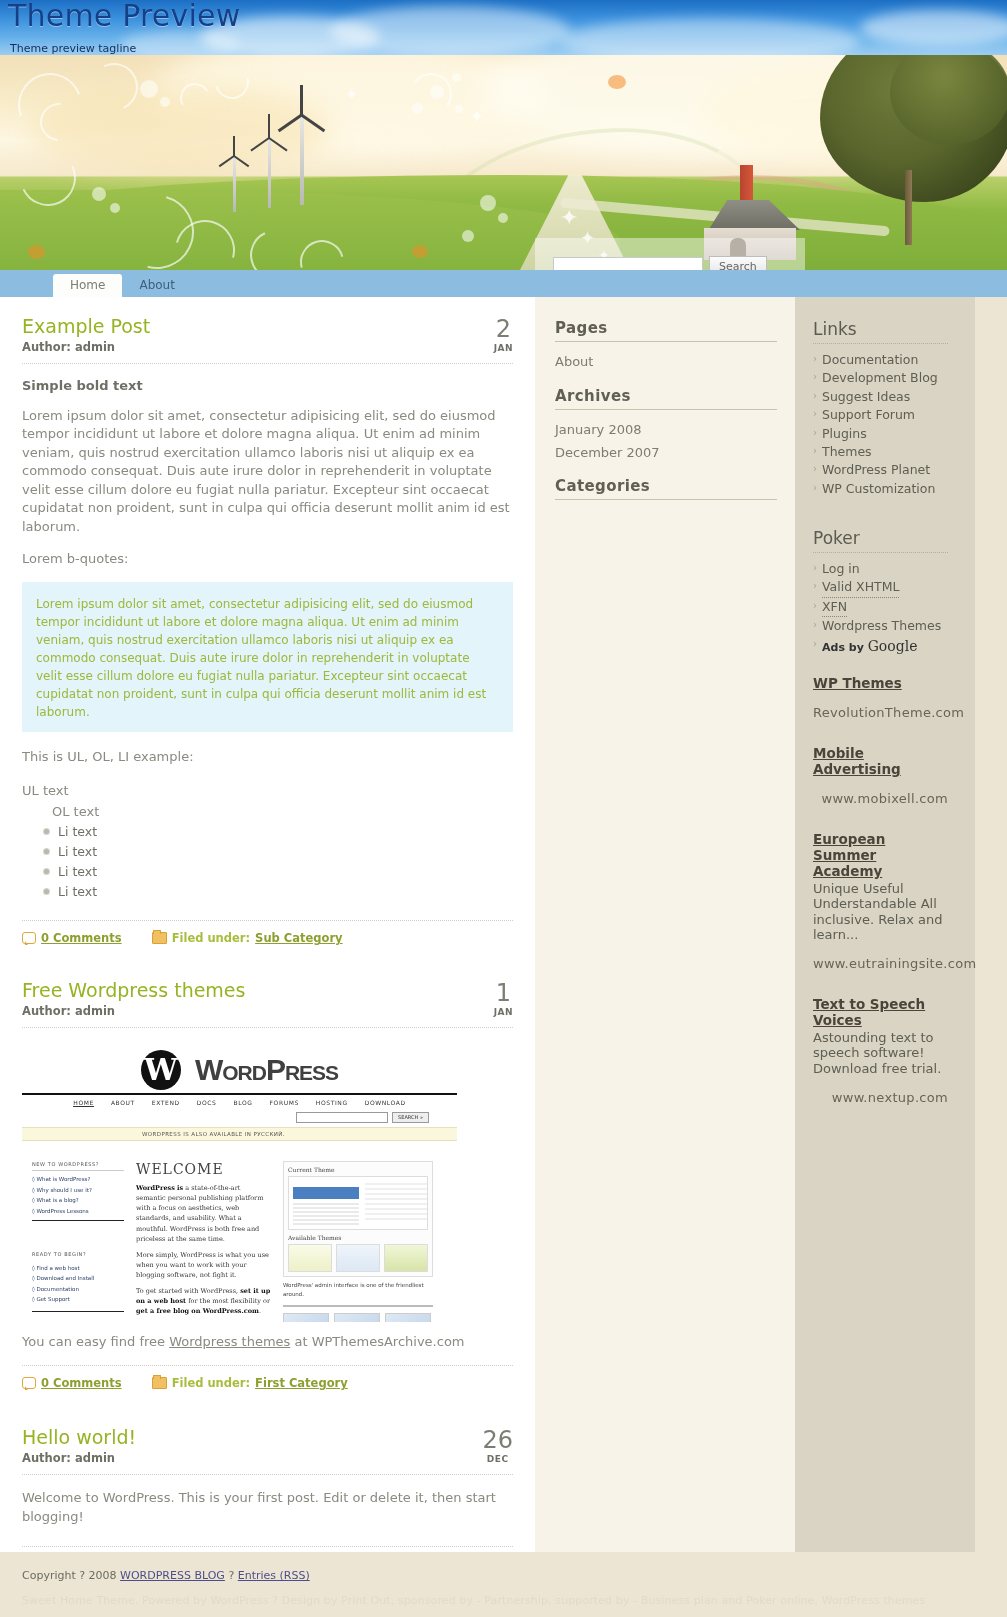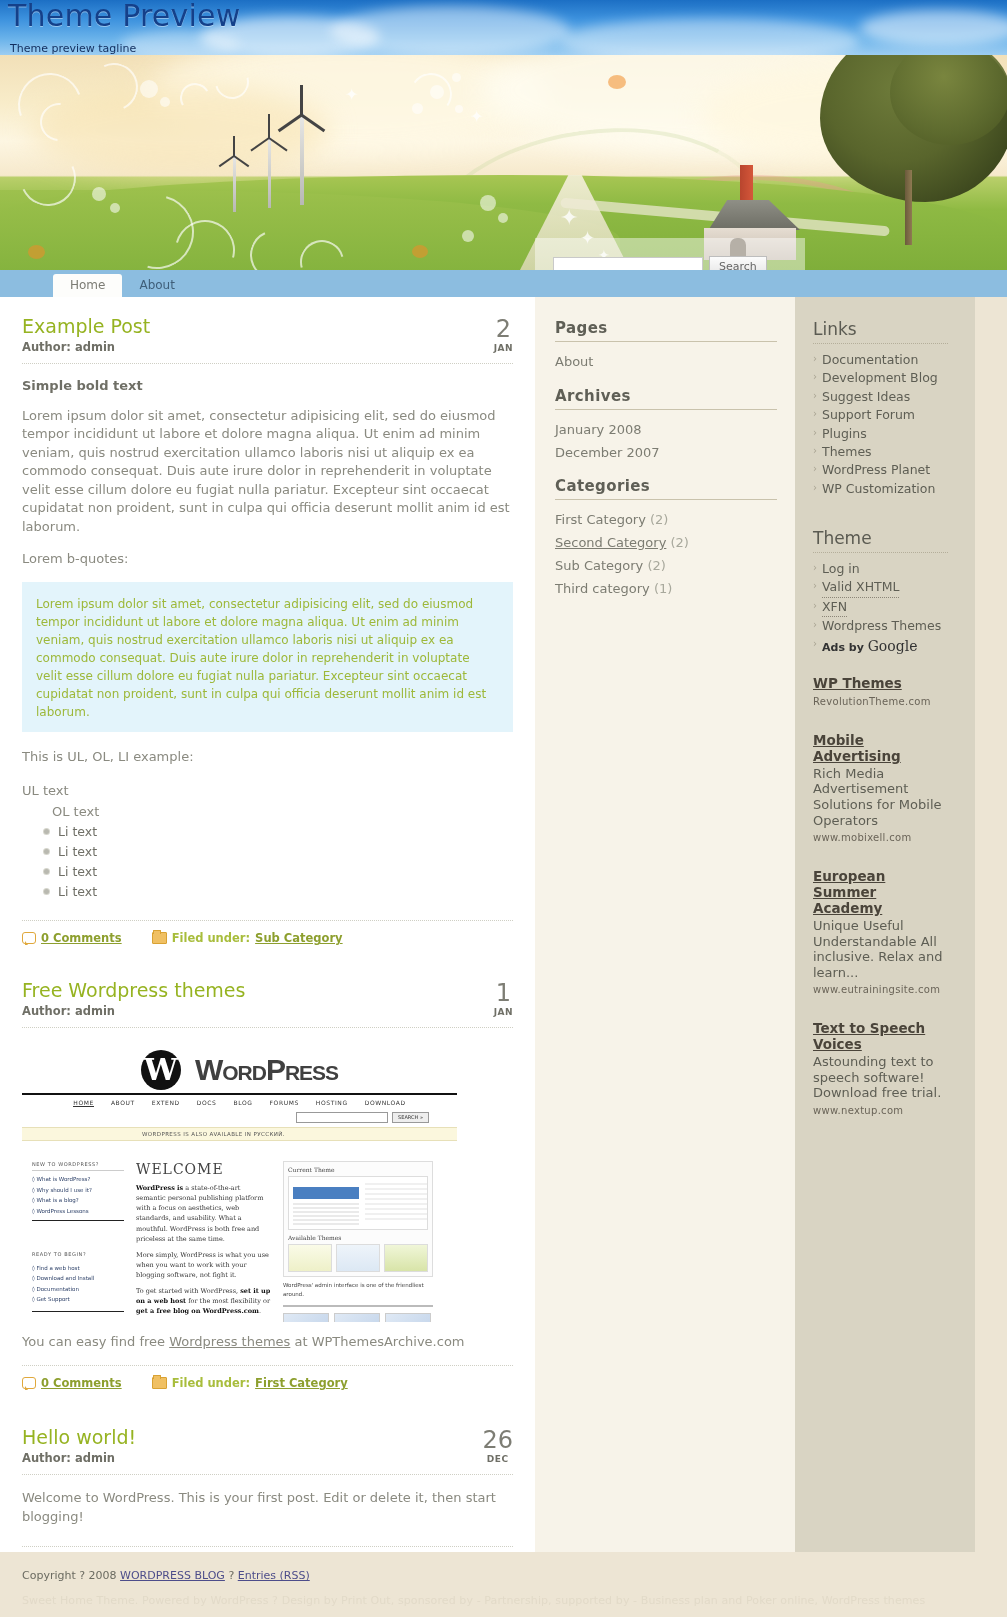--- a/index.html
+++ b/index.html
@@ -284,21 +284,21 @@
   .rlist a{color:#5e5e54;text-decoration:none;cursor:pointer;}
   .rlist a.dotul{border-bottom:1px dotted #8b8577;}
   .adsby{font-family:"DejaVu Sans","Liberation Sans",sans-serif;font-size:11px;color:#333;font-weight:bold;}
   .adsby .g{font-family:"DejaVu Serif","Liberation Serif",serif;font-size:14px;font-weight:normal;}
   .ad{margin-bottom:26px;}
   .ad-title{
     font-size:13.5px;font-weight:bold;color:#4a443a;text-decoration:underline;
     line-height:1.18;cursor:pointer;display:block;margin-bottom:1px;
   }
   .ad-body{font-size:13px;color:#5e5e54;line-height:1.2;}
-  .ad-url{font-size:10px;color:#6a6458;letter-spacing:.3px;margin-top:4px;}
+  .ad-url{font-size:13px;color:#6a6458;letter-spacing:.3px;margin-top:13px;text-align:right;}
 
   
   .footwrap{width:1007px;height:90px;background:#ede5d4;position:relative;}
   .footline{
     position:absolute;left:22px;top:17px;font-size:11px;color:#6b6b61;
   }
   .footline a{color:#4d4d8a;text-decoration:underline;cursor:pointer;}
   .footline2{
     position:absolute;left:22px;top:42px;font-size:11px;color:#e2dac8;letter-spacing:.1px;
   }
@@ -601,26 +601,20 @@
         <div class="wtitle-rule"></div>
         <ul class="wlist" style="margin-bottom:13px;">
           <li><a>January 2008</a></li>
           <li><a>December 2007</a></li>
         </ul>
       </div>
 
       <div>
         <div class="wtitle">Categories</div>
         <div class="wtitle-rule"></div>
-        <ul class="wlist">
-          <li><a>First Category</a> <span class="wcount">(2)</span></li>
-          <li><a class="ul">Second Category</a> <span class="wcount">(2)</span></li>
-          <li><a>Sub Category</a> <span class="wcount">(2)</span></li>
-          <li><a>Third category</a> <span class="wcount">(1)</span></li>
-        </ul>
       </div>
 
     </div>
 
     <div class="col-right">
 
       <div class="rtitle">Links</div>
       <div class="rtitle-rule"></div>
       <ul class="rlist" style="margin-bottom:30px;">
         <li>
@@ -650,21 +644,21 @@
         <li>
             <span class="chev">›</span>
             <a>WordPress Planet</a>
           </li>
         <li>
             <span class="chev">›</span>
             <a>WP Customization</a>
           </li>
       </ul>
 
-      <div class="rtitle">Theme</div>
+      <div class="rtitle">Poker</div>
       <div class="rtitle-rule"></div>
       <ul class="rlist" style="margin-bottom:20px;">
         <li>
             <span class="chev">›</span>
             <a>Log in</a>
           </li>
         <li>
             <span class="chev">›</span>
             <a class="dotul">Valid XHTML</a>
           </li>
@@ -682,21 +676,20 @@
           </li>
       </ul>
 
       <div class="ad" style="margin-top:2px;">
         <span class="ad-title">WP Themes</span>
         <div class="ad-url">RevolutionTheme.com</div>
       </div>
 
       <div class="ad">
         <span class="ad-title">Mobile Advertising</span>
-        <div class="ad-body">Rich Media Advertisement Solutions for Mobile Operators</div>
         <div class="ad-url">www.mobixell.com</div>
       </div>
 
       <div class="ad">
         <span class="ad-title">European Summer Academy</span>
         <div class="ad-body">Unique Useful Understandable All inclusive. Relax and learn...</div>
         <div class="ad-url">www.eutrainingsite.com</div>
       </div>
 
       <div class="ad">

